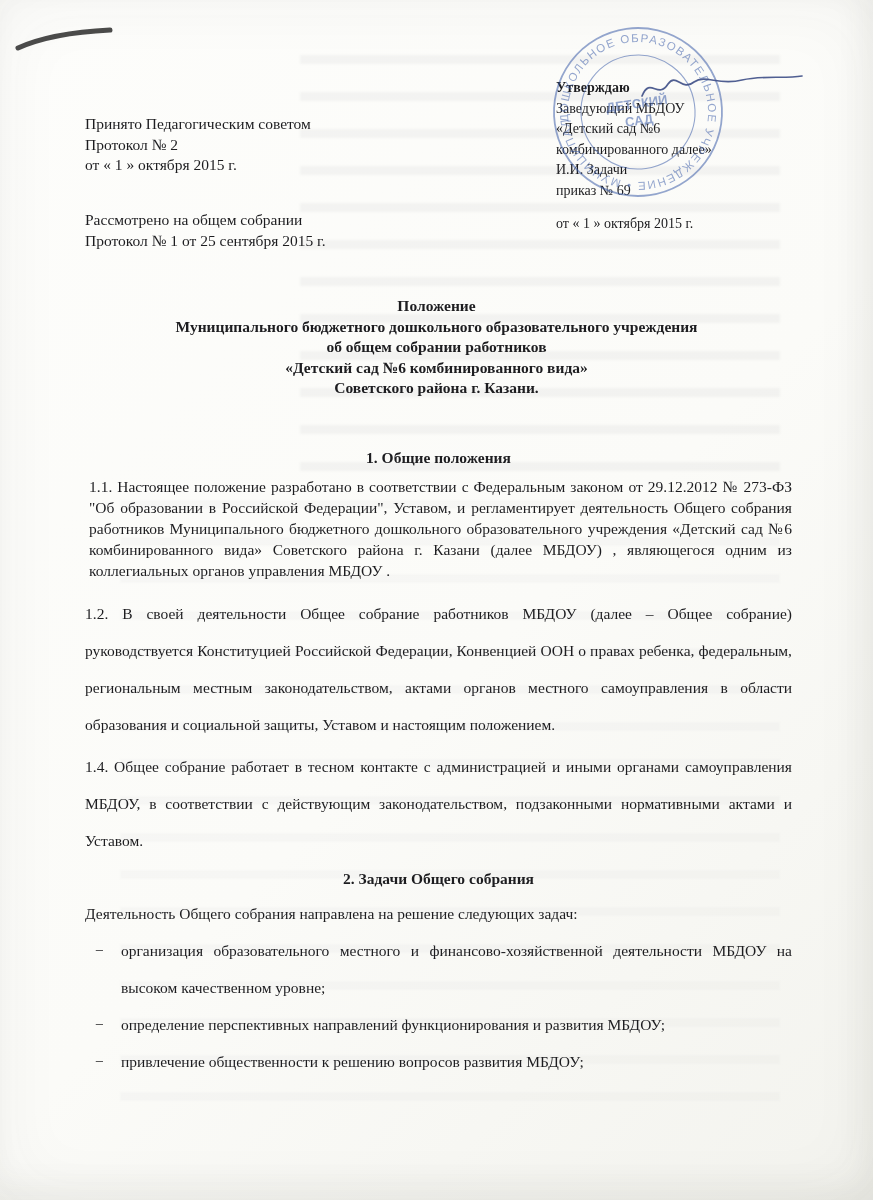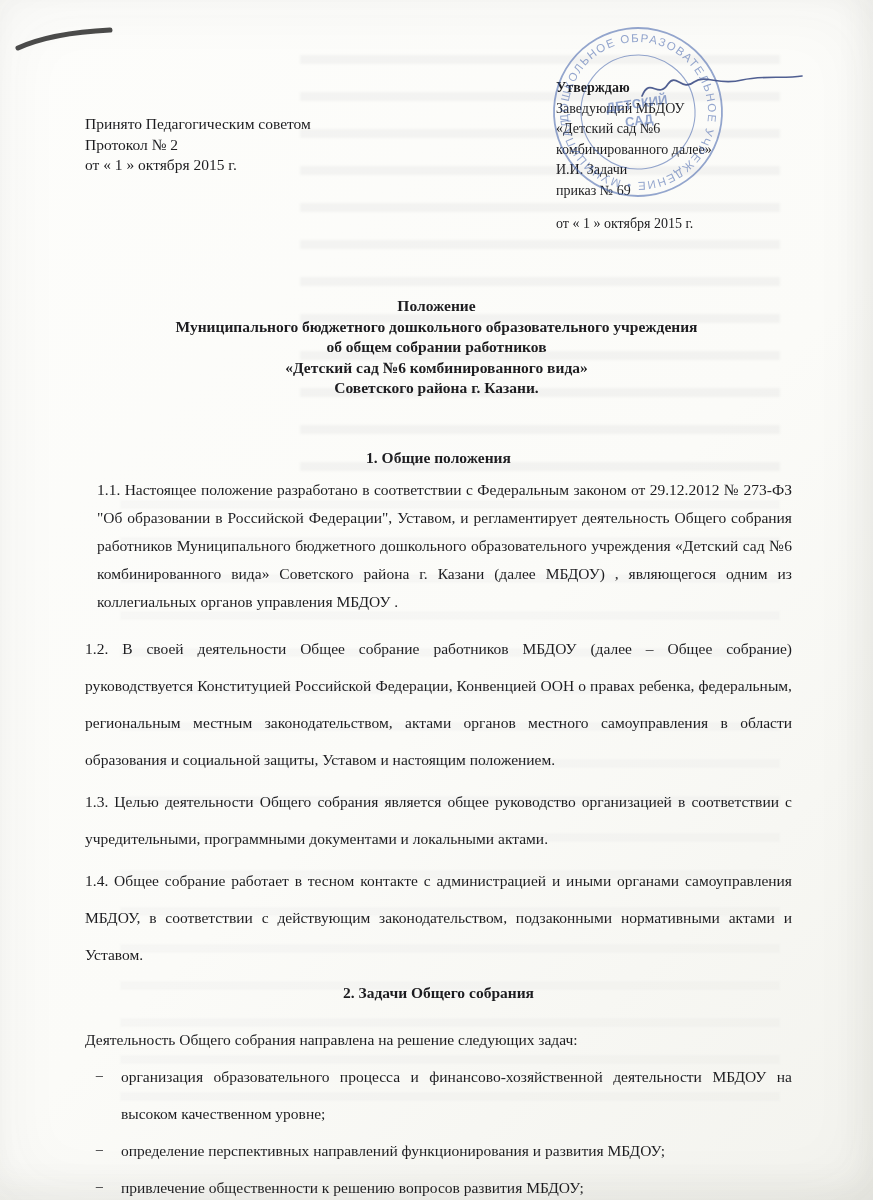--- a/index.html
+++ b/index.html
@@ -50,23 +50,23 @@
   }
 
   .body-text {
     position: absolute; left: 85px; top: 447px; width: 707px;
     font-size: 15.5px;
   }
   .sec-heading {
     text-align: center; font-weight: bold;
     line-height: 21px; margin: 0 0 8px 0; font-family: Liberation Serif, serif;
   }
-  .p-tight { text-align: justify; line-height: 28px; margin: 0 0 14px 12px; }
+  .p-tight { text-align: justify; line-height: 21px; margin: 0 0 14px 4px; }
   .p-loose { text-align: justify; line-height: 37px; margin: 0 0 5px 0; }
-  .sec2-heading { margin-top: 9px; margin-bottom: 18px; }
+  .sec2-heading { margin-top: 9px; margin-bottom: 6px; }
   .intro { line-height: 37px; margin: 0; }
   .list { margin: 0; }
   .li { position: relative; padding-left: 36px; text-align: justify; line-height: 37px; }
   .li .marker { position: absolute; left: 10px; top: 0; }
 </style>
 </head>
 <body>
 
 <div class="page">
 
@@ -104,47 +104,48 @@
     </text>
     <text x="90" y="86" text-anchor="middle" font-size="13" font-weight="bold">ДЕТСКИЙ</text>
     <text x="90" y="103" text-anchor="middle" font-size="13" font-weight="bold">САД</text>
   </svg>
 
   <svg class="signature" width="170" height="44" viewBox="0 0 170 44">
     <path d="M4 30 C 12 10, 20 34, 30 18 C 38 6, 44 26, 56 16 C 68 8, 80 20, 104 14 C 126 9, 146 13, 164 10" stroke="#3d4e86" stroke-width="1.7" fill="none" stroke-linecap="round" opacity="0.9"></path>
   </svg>
 
   <div class="reviewed">
+    <div>Рассмотрено на общем собрании</div>
+    <div>Протокол № 1 от 25 сентября 2015 г.</div>
   </div>
 
   <div class="title">
     <div>Положение</div>
     <div>Муниципального бюджетного дошкольного образовательного учреждения</div>
     <div>об общем собрании работников</div>
     <div>«Детский сад №6 комбинированного вида»</div>
     <div>Советского района г. Казани.</div>
   </div>
 
   <div class="body-text">
 
     <div class="sec-heading">1. Общие положения</div>
 
     <p class="p-tight">1.1. Настоящее положение разработано в соответствии с Федеральным законом от 29.12.2012 № 273-ФЗ "Об образовании в Российской Федерации", Уставом, и регламентирует деятельность Общего собрания работников Муниципального бюджетного дошкольного образовательного учреждения «Детский сад №6 комбинированного вида» Советского района г. Казани (далее МБДОУ) , являющегося одним из коллегиальных органов управления МБДОУ .</p>
     <p class="p-loose">1.2. В своей деятельности Общее собрание работников МБДОУ (далее – Общее собрание) руководствуется Конституцией Российской Федерации, Конвенцией ООН о правах ребенка, федеральным, региональным местным законодательством, актами органов местного самоуправления в области образования и социальной защиты, Уставом  и настоящим положением.</p>
-    <p class="p-loose">1.3. Целью деятельности Общего собрания является общее руководство организацией в соответствии с учредительными, программными документами и локальными актами.</p>
     <p class="p-loose">1.4. Общее собрание работает в тесном контакте с администрацией и иными органами самоуправления МБДОУ, в соответствии с действующим законодательством, подзаконными нормативными актами и Уставом.</p>
 
     <div class="sec-heading sec2-heading">2. Задачи Общего собрания</div>
 
     <p class="intro">Деятельность Общего собрания направлена на решение следующих задач:</p>
 
     <div class="list">
       <div class="li">
         <span class="marker">−</span>
-        <span class="li-text">организация образовательного процесса и финансово-хозяйственной деятельности МБДОУ на высоком качественном уровне;</span>
+        <span class="li-text">организация образовательного местного и финансово-хозяйственной деятельности МБДОУ на высоком качественном уровне;</span>
       </div>
       <div class="li">
         <span class="marker">−</span>
         <span class="li-text">определение перспективных направлений функционирования и развития МБДОУ;</span>
       </div>
       <div class="li">
         <span class="marker">−</span>
         <span class="li-text">привлечение общественности к решению вопросов развития МБДОУ;</span>
       </div>
     </div>

